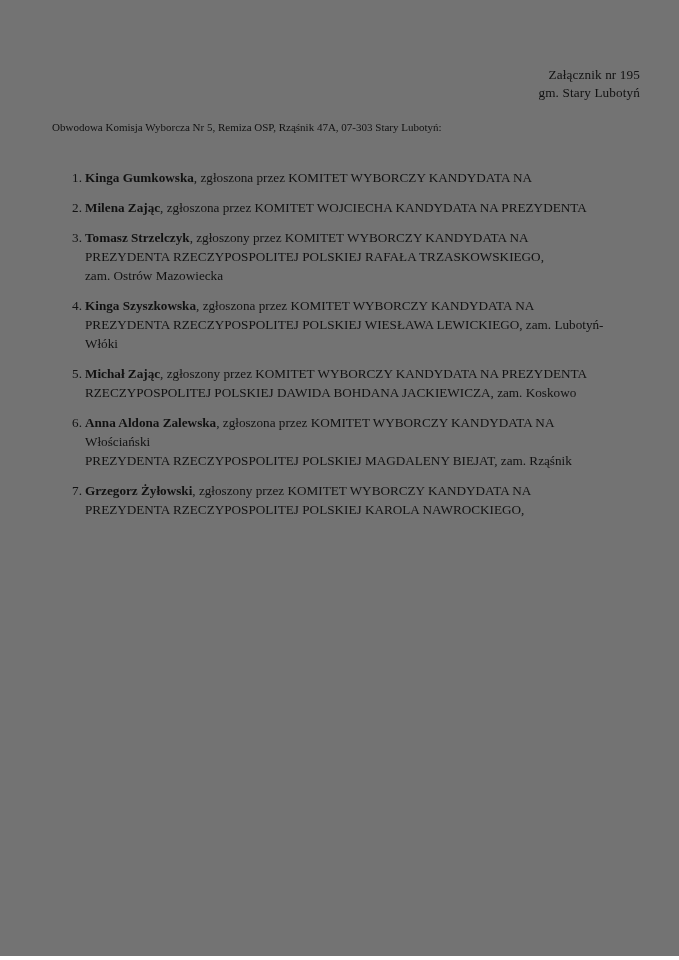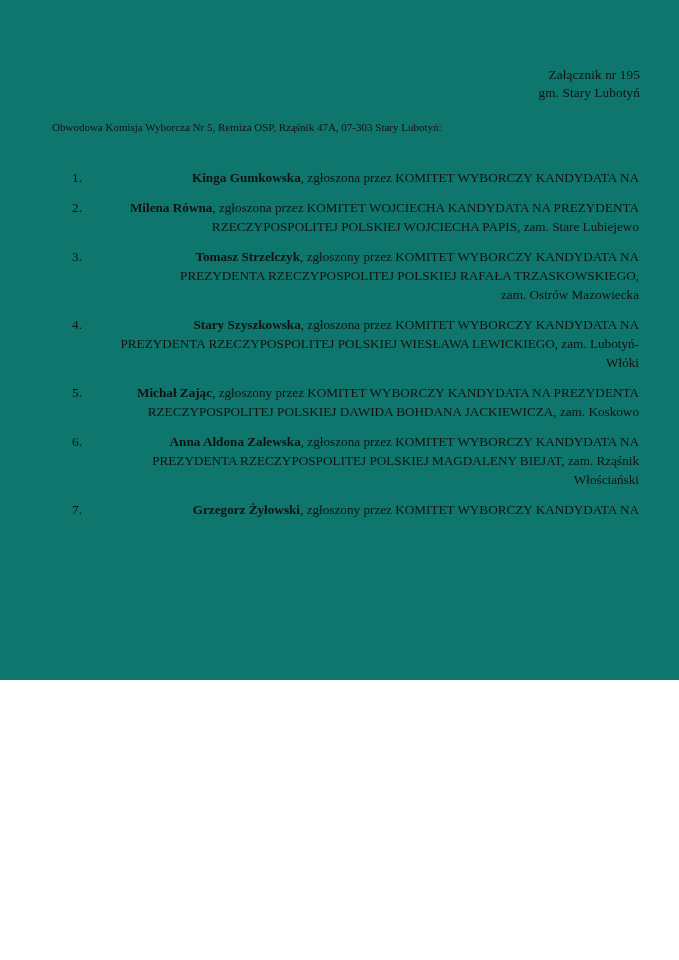--- a/index.html
+++ b/index.html
@@ -4,22 +4,22 @@
 <title>Załącznik nr 195</title>
 <style>
   html, body {
     margin: 0;
     padding: 0;
     background: #ffffff;
   }
   .page {
     position: relative;
     width: 679px;
-    height: 680px;
-    background: #0f766e;
+    height: 956px;
+    background: #737373;
     margin: 0 auto;
     overflow: hidden;
     font-family: "Liberation Serif", "DejaVu Serif", serif;
     color: #111111;
     -webkit-font-smoothing: antialiased;
   }
 
   
   .header-block {
     position: absolute;
@@ -66,21 +66,20 @@
   .item-number {
     position: absolute;
     left: 20px;
     top: 0;
     width: 22px;
     text-align: right;
     font-size: 13.2px;
   }
   .item-text {
     display: block;
-    text-align: right;
   }
   .cand-name {
     font-weight: bold;
   }
   .cand-rest {
     font-weight: normal;
   }
   
   .lb { display: block; }
 </style>
@@ -98,43 +97,43 @@
 
   <ol class="candidate-list" style="list-style:none;margin:0;padding:0;">
 
     <li class="candidate-item">
       <span class="item-number">1.</span>
       <span class="item-text"><span class="cand-name">Kinga Gumkowska</span><span class="cand-rest">, zgłoszona przez KOMITET WYBORCZY KANDYDATA NA</span></span>
     </li>
 
     <li class="candidate-item">
       <span class="item-number">2.</span>
-      <span class="item-text"><span class="cand-name">Milena Równa</span><span class="cand-rest">, zgłoszona przez KOMITET WOJCIECHA KANDYDATA NA PREZYDENTA</span><span class="lb">RZECZYPOSPOLITEJ POLSKIEJ WOJCIECHA PAPIS, zam. Stare Lubiejewo</span></span>
+      <span class="item-text"><span class="cand-name">Milena Zając</span><span class="cand-rest">, zgłoszona przez KOMITET WOJCIECHA KANDYDATA NA PREZYDENTA</span></span>
     </li>
 
     <li class="candidate-item">
       <span class="item-number">3.</span>
       <span class="item-text"><span class="cand-name">Tomasz Strzelczyk</span><span class="cand-rest">, zgłoszony przez KOMITET WYBORCZY KANDYDATA NA</span><span class="lb">PREZYDENTA RZECZYPOSPOLITEJ POLSKIEJ RAFAŁA TRZASKOWSKIEGO,</span><span class="lb">zam. Ostrów Mazowiecka</span></span>
     </li>
 
     <li class="candidate-item">
       <span class="item-number">4.</span>
-      <span class="item-text"><span class="cand-name">Stary Szyszkowska</span><span class="cand-rest">, zgłoszona przez KOMITET WYBORCZY KANDYDATA NA</span><span class="lb">PREZYDENTA RZECZYPOSPOLITEJ POLSKIEJ WIESŁAWA LEWICKIEGO, zam. Lubotyń-</span><span class="lb">Włóki</span></span>
+      <span class="item-text"><span class="cand-name">Kinga Szyszkowska</span><span class="cand-rest">, zgłoszona przez KOMITET WYBORCZY KANDYDATA NA</span><span class="lb">PREZYDENTA RZECZYPOSPOLITEJ POLSKIEJ WIESŁAWA LEWICKIEGO, zam. Lubotyń-</span><span class="lb">Włóki</span></span>
     </li>
 
     <li class="candidate-item">
       <span class="item-number">5.</span>
       <span class="item-text"><span class="cand-name">Michał Zając</span><span class="cand-rest">, zgłoszony przez KOMITET WYBORCZY KANDYDATA NA PREZYDENTA</span><span class="lb">RZECZYPOSPOLITEJ POLSKIEJ DAWIDA BOHDANA JACKIEWICZA, zam. Koskowo</span></span>
     </li>
 
     <li class="candidate-item">
       <span class="item-number">6.</span>
-      <span class="item-text"><span class="cand-name">Anna Aldona Zalewska</span><span class="cand-rest">, zgłoszona przez KOMITET WYBORCZY KANDYDATA NA</span><span class="lb">PREZYDENTA RZECZYPOSPOLITEJ POLSKIEJ MAGDALENY BIEJAT, zam. Rząśnik</span><span class="lb">Włościański</span></span>
+      <span class="item-text"><span class="cand-name">Anna Aldona Zalewska</span><span class="cand-rest">, zgłoszona przez KOMITET WYBORCZY KANDYDATA NA</span><span class="lb">Włościański</span><span class="lb">PREZYDENTA RZECZYPOSPOLITEJ POLSKIEJ MAGDALENY BIEJAT, zam. Rząśnik</span></span>
     </li>
 
     <li class="candidate-item">
       <span class="item-number">7.</span>
-      <span class="item-text"><span class="cand-name">Grzegorz Żyłowski</span><span class="cand-rest">, zgłoszony przez KOMITET WYBORCZY KANDYDATA NA</span></span>
+      <span class="item-text"><span class="cand-name">Grzegorz Żyłowski</span><span class="cand-rest">, zgłoszony przez KOMITET WYBORCZY KANDYDATA NA</span><span class="lb">PREZYDENTA RZECZYPOSPOLITEJ POLSKIEJ KAROLA NAWROCKIEGO,</span></span>
     </li>
 
   </ol>
 
 </div>
 
 </body></html>

